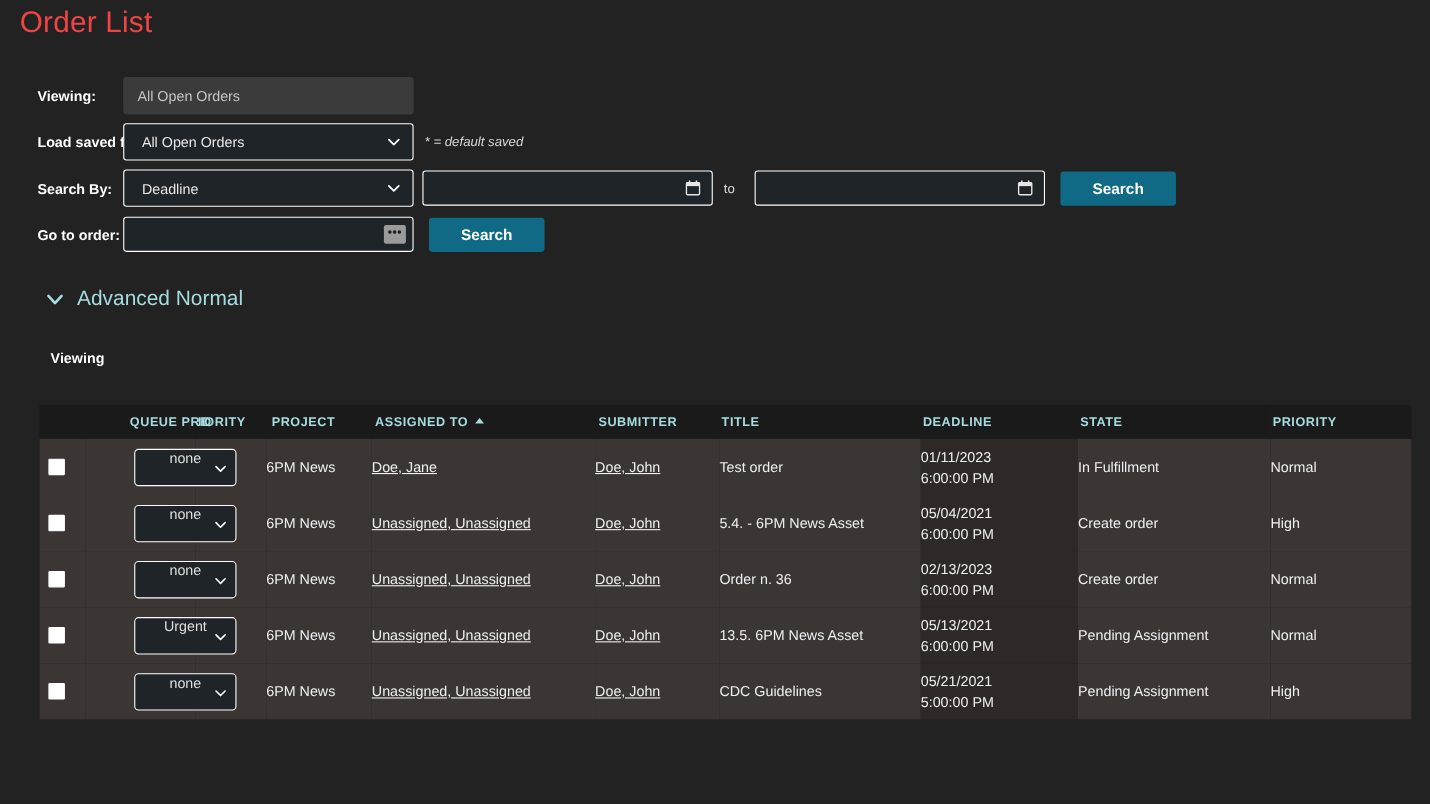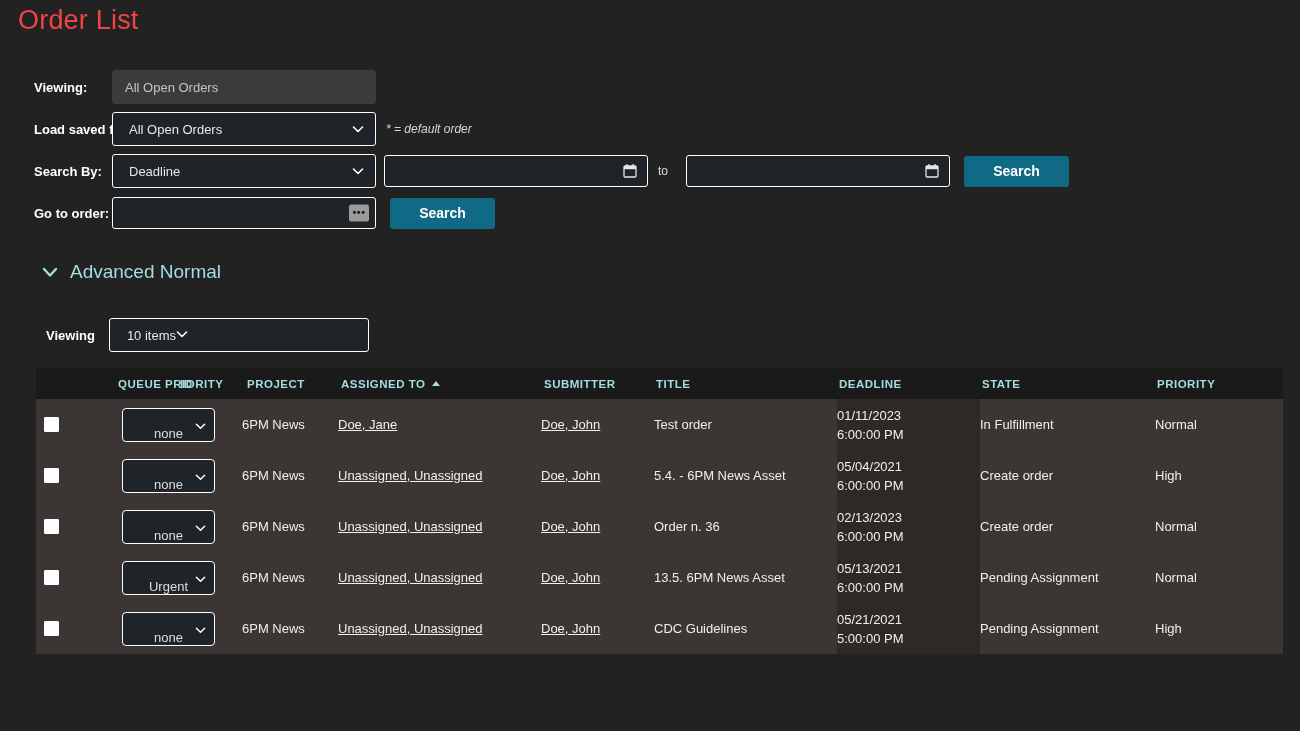--- a/index.html
+++ b/index.html
@@ -250,21 +250,21 @@
     display: block;
   }
 
   .qp-select {
     width: 93px; height: 34px;
     background: #1f2429;
     border: 1px solid #ffffff;
     border-radius: 4px;
     color: #dedede;
     font-size: 13px;
-    display: flex; align-items: flex-end; justify-content: center;
+    display: flex; align-items: flex-start; justify-content: center;
     position: relative;
     margin-left: 44px;
     cursor: pointer;
   }
   .qp-select .caret { position: absolute; right: 8px; top: 50%; transform: translateY(-50%); width: 11px; height: 11px; }
 
   a.lnk {
     color: #f0f0f0;
     text-decoration: underline;
     cursor: pointer;
@@ -308,21 +308,21 @@
     <div class="frow">
       <div class="flabel">Load saved filter:</div>
       <div class="select-box">
         <span>All Open Orders</span>
         <span class="caret">
           <svg viewBox="0 0 12 12" width="12" height="12">
               <path d="M1.5 4 L6 8.5 L10.5 4" fill="none" stroke="#ffffff" stroke-width="1.6" stroke-linecap="round" stroke-linejoin="round"></path>
             </svg>
         </span>
       </div>
-      <div class="hint">* = default order</div>
+      <div class="hint">* = default saved</div>
     </div>
 
     <div class="frow">
       <div class="flabel">Search By:</div>
       <div class="select-box">
         <span>Deadline</span>
         <span class="caret">
           <svg viewBox="0 0 12 12" width="12" height="12">
               <path d="M1.5 4 L6 8.5 L10.5 4" fill="none" stroke="#ffffff" stroke-width="1.6" stroke-linecap="round" stroke-linejoin="round"></path>
             </svg>
@@ -368,28 +368,20 @@
     <span class="chev">
       <svg viewBox="0 0 20 20" width="20" height="20">
           <path d="M4 7 L10 13.5 L16 7" fill="none" stroke="#a5dce0" stroke-width="2.4" stroke-linecap="round" stroke-linejoin="round"></path>
         </svg>
     </span>
     <span class="txt">Advanced Normal</span>
   </div>
 
   <div class="viewing-row">
     <span class="vlabel">Viewing</span>
-    <div class="viewing-select">
-      <span>10 items</span>
-      <span class="caret">
-        <svg viewBox="0 0 12 12" width="12" height="12">
-            <path d="M1.5 4 L6 8.5 L10.5 4" fill="none" stroke="#ffffff" stroke-width="1.6" stroke-linecap="round" stroke-linejoin="round"></path>
-          </svg>
-      </span>
-    </div>
   </div>
 
   <div class="table-wrap">
     <table class="orders">
       <thead>
         <tr>
           <th class="c-check"></th>
           <th class="c-qp"><span class="hlabel">QUEUE PRIORITY</span></th>
           <th class="c-id"><span class="hlabel">ID</span></th>
           <th class="c-proj"><span class="hlabel">PROJECT</span></th>

